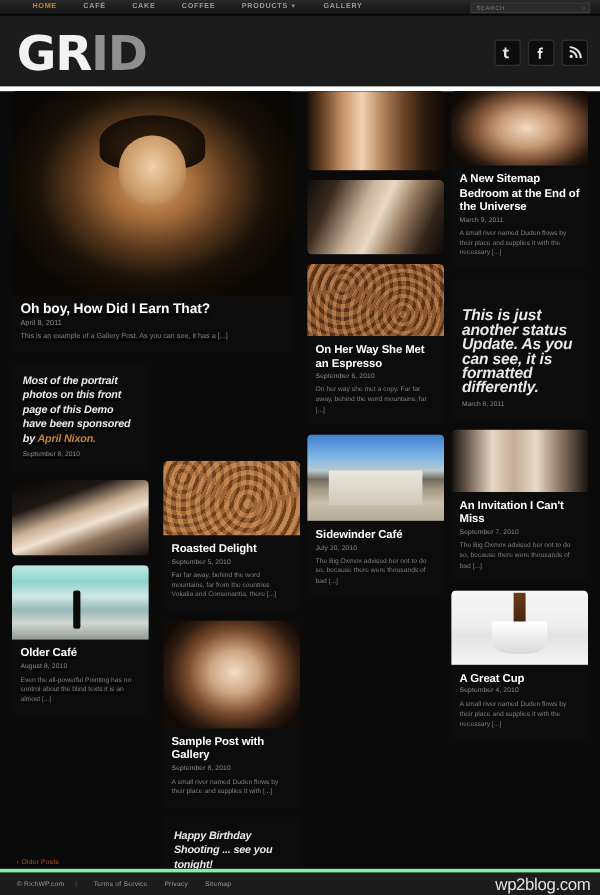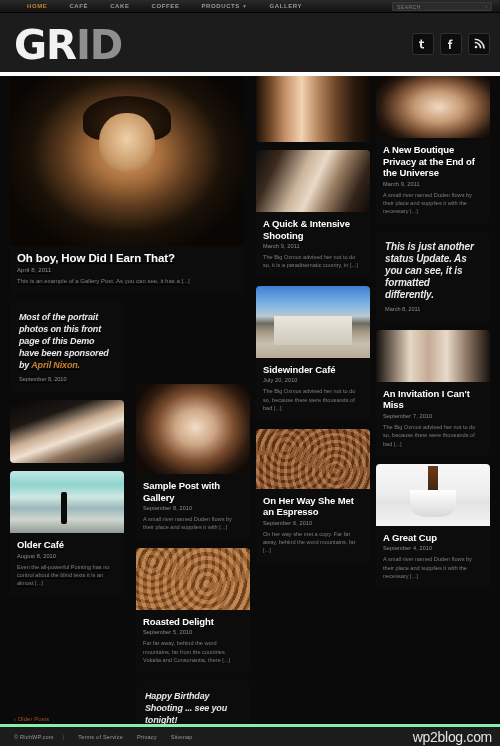--- a/index.html
+++ b/index.html
@@ -166,21 +166,21 @@
      background: linear-gradient(#6b3b18,#3d200c); }
   .ph-sidewinder { height: 72px; background:
      linear-gradient(180deg,#3f7fd0 0%,#7fb4e6 26%,#b9c9cf 42%,#6f6a60 52%,#a79a85 64%,#c9bfae 80%,#b5ab99 100%); }
   .ph-sidewinder .sign { position:absolute; left:16%; top:42%; width:68%; height:40%;
      background: linear-gradient(#e9e6dd,#cfc9bb); }
 
   .status {
     background: #0c0c0c; border-radius: 4px; margin-bottom: 8px;
     padding: 9px 9px 10px 9px; cursor: pointer;
   }
-  .status p { font-style: italic; font-weight: bold; font-size: 10px; line-height: 12px; color: #e8e8e8; letter-spacing:-.15px;}
+  .status p { font-style: italic; font-weight: bold; font-size: 13px; line-height: 12px; color: #e8e8e8; letter-spacing:-.15px;margin-top:16px;}
   .status .date { font-size: 5.6px; color: #8d8d8d; margin-top: 5px; font-style: normal; font-weight: normal; }
 
   
   .older {
     position: absolute; left: 14px; top: 716px;
     font-size: 5.6px; color: #b4541c; cursor: pointer; letter-spacing:.2px;
   }
   .footer {
     position: absolute; left: 0; bottom: 0; width: 500px; height: 22px;
     background: #1c1c1c; border-top: 3px solid #86efac;
@@ -277,83 +277,78 @@
           <h2>Older Café</h2>
           <div class="date">August 8, 2010</div>
           <div class="excerpt">Even the all-powerful Pointing has no control about the blind texts it is an almost [...]</div>
         </div>
       </div>
     </div>
   </div>
 
   <div class="col c2">
     <div class="card">
+      <div class="thumb ph ph-coffee-beans"></div>
+      <div class="body">
+        <h2>Roasted Delight</h2>
+        <div class="date">September 5, 2010</div>
+        <div class="excerpt">Far far away, behind the word mountains, far from the countries Vokalia and Consonantia, there [...]</div>
+      </div>
+    </div>
+
+    <div class="card">
       <div class="thumb ph ph-sample"></div>
       <div class="body">
         <h2>Sample Post with Gallery</h2>
         <div class="date">September 8, 2010</div>
         <div class="excerpt">A small river named Duden flows by their place and supplies it with [...]</div>
       </div>
     </div>
 
-    <div class="card">
-      <div class="thumb ph ph-coffee-beans"></div>
-      <div class="body">
-        <h2>Roasted Delight</h2>
-        <div class="date">September 5, 2010</div>
-        <div class="excerpt">Far far away, behind the word mountains, far from the countries Vokalia and Consonantia, there [...]</div>
-      </div>
-    </div>
-
     <div class="quote">
       <p>Happy Birthday Shooting ... see you tonight!</p>
       <div class="date">July 8, 2010</div>
     </div>
   </div>
 
   <div class="col c3">
     <div class="card">
       <div class="thumb ph ph-fixedup"></div>
     </div>
 
     <div class="card">
       <div class="thumb ph ph-quick"></div>
-      <div class="body">
-        <h2>A Quick &amp; Intensive Shooting</h2>
-        <div class="date">March 9, 2011</div>
-        <div class="excerpt">The Big Oxmox advised her not to do so, it is a paradisematic country, in [...]</div>
+    </div>
+
+    <div class="card">
+      <div class="thumb ph ph-espresso"></div>
+      <div class="body">
+        <h2>On Her Way She Met an Espresso</h2>
+        <div class="date">September 6, 2010</div>
+        <div class="excerpt">On her way she met a copy. Far far away, behind the word mountains, far [...]</div>
       </div>
     </div>
 
     <div class="card">
       <div class="thumb ph ph-sidewinder">
           <div class="sign"></div>
         </div>
       <div class="body">
         <h2>Sidewinder Café</h2>
         <div class="date">July 20, 2010</div>
         <div class="excerpt">The Big Oxmox advised her not to do so, because there were thousands of bad [...]</div>
       </div>
     </div>
-
-    <div class="card">
-      <div class="thumb ph ph-espresso"></div>
-      <div class="body">
-        <h2>On Her Way She Met an Espresso</h2>
-        <div class="date">September 6, 2010</div>
-        <div class="excerpt">On her way she met a copy. Far far away, behind the word mountains, far [...]</div>
-      </div>
-    </div>
   </div>
 
   <div class="col c4">
     <div class="card">
       <div class="thumb ph ph-boutique"></div>
       <div class="body">
-        <h2>A New Boutique Privacy at the End of the Universe</h2>
+        <h2>A New Sitemap Bedroom at the End of the Universe</h2>
         <div class="date">March 9, 2011</div>
         <div class="excerpt">A small river named Duden flows by their place and supplies it with the necessary [...]</div>
       </div>
     </div>
 
     <div class="status">
       <p>This is just another status Update. As you can see, it is formatted differently.</p>
       <div class="date">March 8, 2011</div>
     </div>
 

